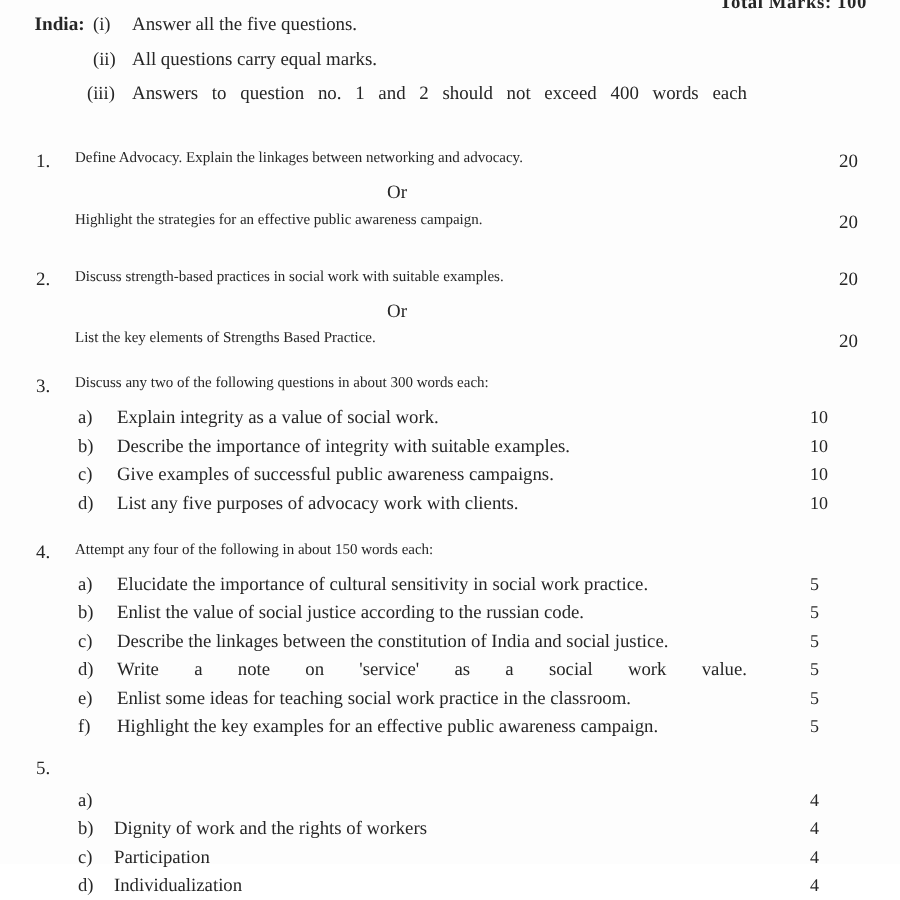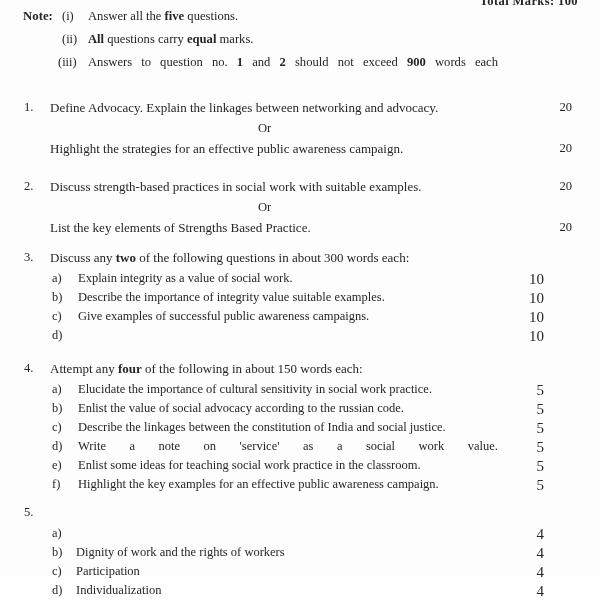--- a/index.html
+++ b/index.html
@@ -87,21 +87,21 @@
   .q-num {
     position: absolute;
     left: 24px;
     top: 0;
     font-size: 12.6px;
   }
   .q-text {
     position: absolute;
     left: 50px;
     top: 0;
-    font-size: 13px;
+    font-size: 10px;
     width: 455px;
   }
   .q-marks {
     position: absolute;
     left: 540px;
     top: 0;
     width: 32px;
     text-align: right;
     font-size: 12.6px;
   }
@@ -133,55 +133,55 @@
     font-size: 12.5px;
     width: 430px;
   }
   .sub-text.justify {
     text-align: justify;
     text-align-last: justify;
     width: 420px;
   }
   .sub-marks {
     position: absolute;
-    left: 512px;
+    left: 540px;
     top: 0;
     width: 32px;
-    text-align: right;
-    font-size: 15px;
+    text-align: left;
+    font-size: 12px;
   }
   
   .q5 .sub-text { left: 76px; }
   .q5 .sub-row { height: 19px; }
 
-  b, strong { font-weight: bold; }
+  b, strong { font-weight: normal; }
 </style>
 </head>
 <body>
 
 <div class="page">
 
   <div class="header-line">Total Marks: 100</div>
 
   <div class="note-block">
 
     <div class="note-row">
-      <span class="note-label">Note:</span>
+      <span class="note-label">India:</span>
       <span class="note-num n1">(i)</span>
       <span class="note-text"><span>Answer all the </span><b>five</b><span> questions.</span></span>
     </div>
 
     <div class="note-row">
       <span class="note-num n2">(ii)</span>
       <span class="note-text"><b>All</b><span> questions carry </span><b>equal</b><span> marks.</span></span>
     </div>
 
     <div class="note-row">
       <span class="note-num n3">(iii)</span>
-      <span class="note-text justify"><span>Answers to question no. </span><b>1</b><span> and </span><b>2</b><span> should not exceed </span><b>900</b><span> words each</span></span>
+      <span class="note-text justify"><span>Answers to question no. </span><b>1</b><span> and </span><b>2</b><span> should not exceed </span><b>400</b><span> words each</span></span>
     </div>
 
   </div>
 
   <div class="q" style="top:100px;">
     <div class="q-main">
       <span class="q-num">1.</span>
       <span class="q-text">Define Advocacy. Explain the linkages between networking and advocacy.</span>
       <span class="q-marks">20</span>
     </div>
@@ -214,47 +214,48 @@
       <span class="q-num">3.</span>
       <span class="q-text"><span>Discuss any </span><b>two</b><span> of the following questions in about 300 words each:</span></span>
     </div>
     <div class="sub-row">
       <span class="sub-letter">a)</span>
       <span class="sub-text">Explain integrity as a value of social work.</span>
       <span class="sub-marks">10</span>
     </div>
     <div class="sub-row">
       <span class="sub-letter">b)</span>
-      <span class="sub-text">Describe the importance of integrity value suitable examples.</span>
+      <span class="sub-text">Describe the importance of integrity with suitable examples.</span>
       <span class="sub-marks">10</span>
     </div>
     <div class="sub-row">
       <span class="sub-letter">c)</span>
       <span class="sub-text">Give examples of successful public awareness campaigns.</span>
       <span class="sub-marks">10</span>
     </div>
     <div class="sub-row">
       <span class="sub-letter">d)</span>
+      <span class="sub-text">List any five purposes of advocacy work with clients.</span>
       <span class="sub-marks">10</span>
     </div>
   </div>
 
   <div class="q" style="top:361px;">
     <div class="q-main">
       <span class="q-num">4.</span>
       <span class="q-text"><span>Attempt any </span><b>four</b><span> of the following in about 150 words each:</span></span>
     </div>
     <div class="sub-row">
       <span class="sub-letter">a)</span>
       <span class="sub-text">Elucidate the importance of cultural sensitivity in social work practice.</span>
       <span class="sub-marks">5</span>
     </div>
     <div class="sub-row">
       <span class="sub-letter">b)</span>
-      <span class="sub-text">Enlist the value of social advocacy according to the russian code.</span>
+      <span class="sub-text">Enlist the value of social justice according to the russian code.</span>
       <span class="sub-marks">5</span>
     </div>
     <div class="sub-row">
       <span class="sub-letter">c)</span>
       <span class="sub-text">Describe the linkages between the constitution of India and social justice.</span>
       <span class="sub-marks">5</span>
     </div>
     <div class="sub-row">
       <span class="sub-letter">d)</span>
       <span class="sub-text justify">Write a note on 'service' as a social work value.</span>

